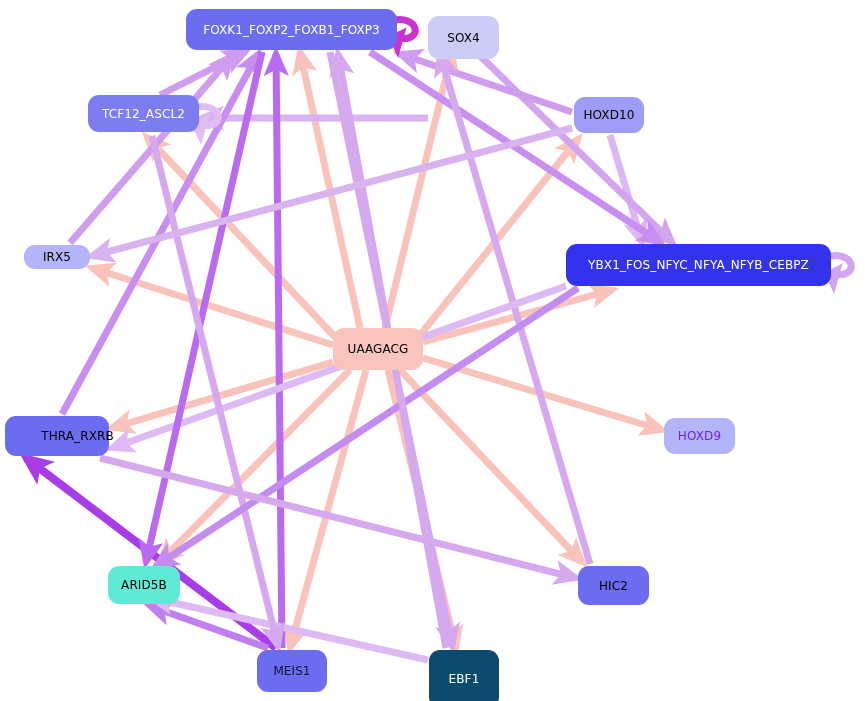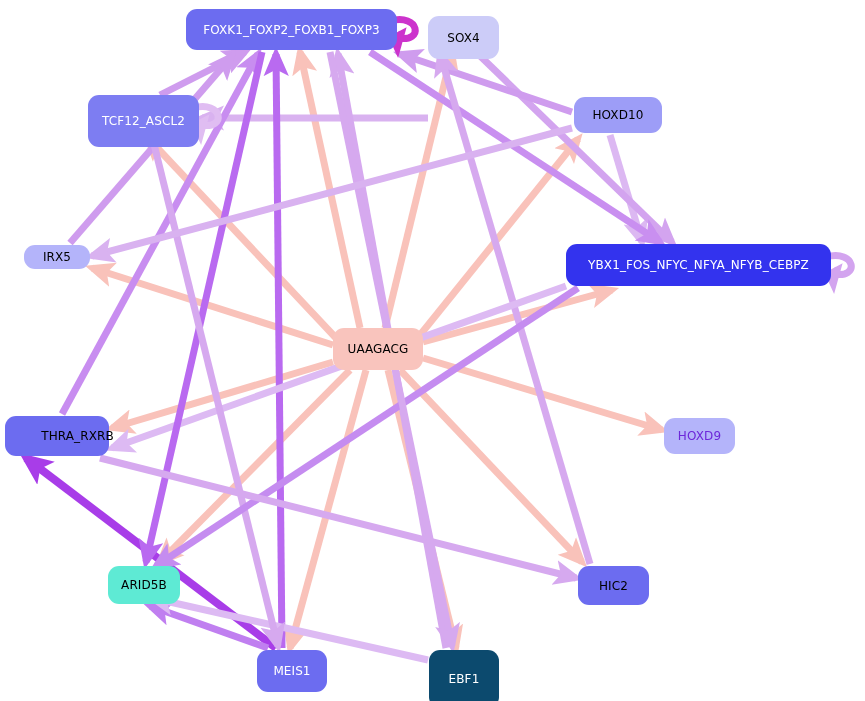--- a/index.html
+++ b/index.html
@@ -109,24 +109,24 @@
       <path d="M 193 108 C 223 100, 227 130, 201 125 L 205 120" fill="none" stroke="#e0bdf2" stroke-width="7" stroke-linecap="butt" marker-end="url(#ah-e0bdf2)"></path>
       <path d="M 826 257 C 856 249, 860 279, 834 274 L 838 269" fill="none" stroke="#d3a4ef" stroke-width="7" stroke-linecap="butt" marker-end="url(#ah-d3a4ef)"></path>
     </svg>
   <div id="node-layer">
       <div class="node" style="left: 186px; top: 9px; width: 211px; height: 41px; background: rgb(108, 108, 240); color: rgb(255, 255, 255);">
         <span class="node-label">FOXK1_FOXP2_FOXB1_FOXP3</span>
       </div>
       <div class="node" style="left: 428px; top: 16px; width: 71px; height: 43px; background: rgb(204, 204, 248); color: rgb(0, 0, 0);">
         <span class="node-label">SOX4</span>
       </div>
-      <div class="node" style="left: 88px; top: 95px; width: 111px; height: 52px; background: rgb(125, 125, 242); color: rgb(255, 255, 255); text-align: center;">
+      <div class="node" style="left: 88px; top: 95px; width: 111px; height: 37px; background: rgb(125, 125, 242); color: rgb(255, 255, 255); text-align: center;">
         <span class="node-label">TCF12_ASCL2</span>
       </div>
-      <div class="node" style="left: 574px; top: 97px; width: 88px; height: 36px; background: rgb(157, 157, 247); color: rgb(0, 0, 0);">
+      <div class="node" style="left: 574px; top: 97px; width: 70px; height: 36px; background: rgb(157, 157, 247); color: rgb(0, 0, 0);">
         <span class="node-label">HOXD10</span>
       </div>
       <div class="node" style="left: 24px; top: 245px; width: 66px; height: 24px; background: rgb(180, 180, 250); color: rgb(0, 0, 0);">
         <span class="node-label">IRX5</span>
       </div>
       <div class="node" style="left: 566px; top: 244px; width: 265px; height: 42px; background: rgb(51, 51, 238); color: rgb(255, 255, 255);">
         <span class="node-label">YBX1_FOS_NFYC_NFYA_NFYB_CEBPZ</span>
       </div>
       <div class="node" style="left: 333px; top: 328px; width: 90px; height: 42px; background: rgb(249, 196, 189); color: rgb(0, 0, 0);">
         <span class="node-label">UAAGACG</span>
@@ -136,20 +136,20 @@
       </div>
       <div class="node" style="left: 664px; top: 418px; width: 71px; height: 36px; background: rgb(180, 180, 250); color: #6d28d9;">
         <span class="node-label">HOXD9</span>
       </div>
       <div class="node" style="left: 108px; top: 566px; width: 72px; height: 38px; background: #5eead4; color: rgb(0, 0, 0);">
         <span class="node-label">ARID5B</span>
       </div>
       <div class="node" style="left: 578px; top: 566px; width: 71px; height: 39px; background: rgb(108, 108, 240); color: rgb(0, 0, 0);">
         <span class="node-label">HIC2</span>
       </div>
-      <div class="node" style="left: 257px; top: 650px; width: 70px; height: 42px; background: rgb(108, 108, 240); color: #ffffff;">
+      <div class="node" style="left: 257px; top: 650px; width: 70px; height: 42px; background: rgb(108, 108, 240); color: #0f172a;">
         <span class="node-label">MEIS1</span>
       </div>
       <div class="node" style="left: 429px; top: 650px; width: 70px; height: 58px; background: #0c4a6e; color: rgb(255, 255, 255);">
         <span class="node-label">EBF1</span>
       </div>
     </div>
 </div>
 
 </body></html>

